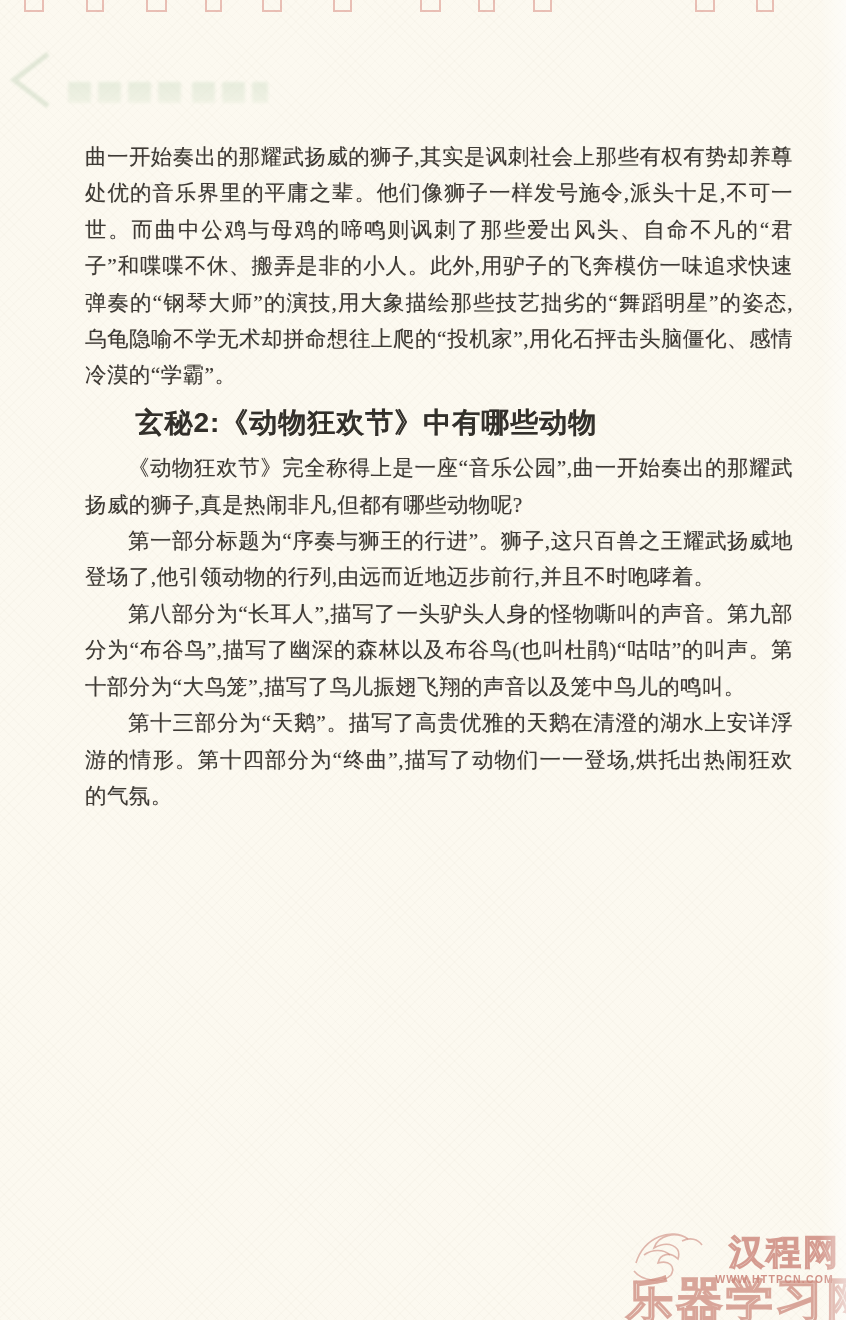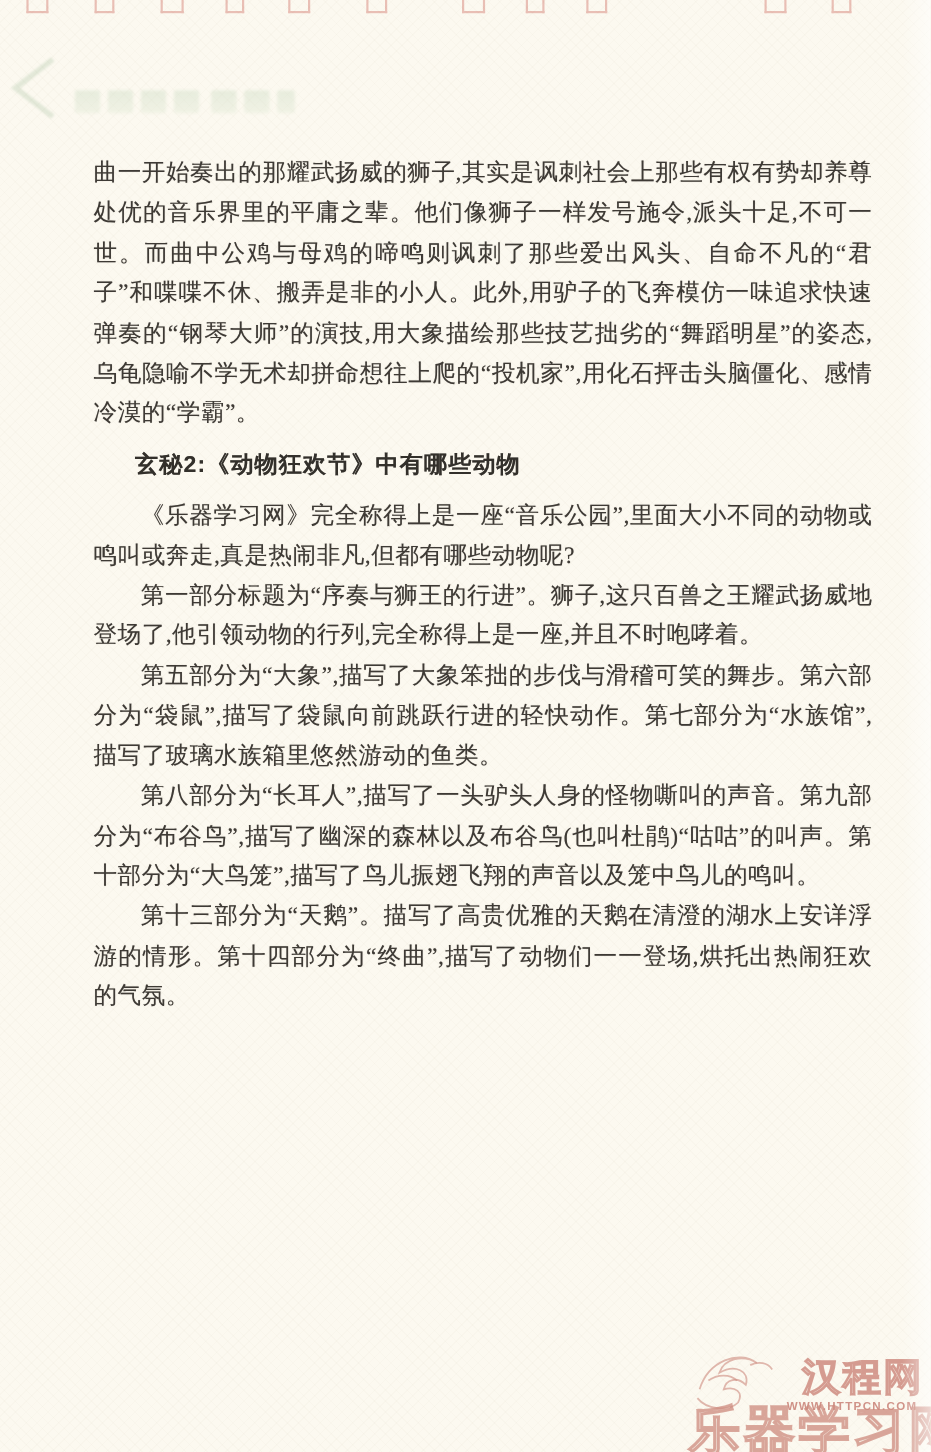--- a/index.html
+++ b/index.html
@@ -48,21 +48,21 @@
   .text-block{
     position:absolute;left:85px;top:139px;width:708px;
     color:#3e3a35;font-size:21.5px;line-height:36.4px;
     letter-spacing:0.4px;text-align:justify;
     text-shadow:0 0 0.7px rgba(70,64,58,0.45);
   }
   .para{margin:0;text-indent:2em;}
   .para.no-indent{text-indent:0;}
   .section-heading{
     font-family:"Liberation Sans","DejaVu Sans",sans-serif;
-    font-weight:bold;font-size:21px;color:#33302b;
+    font-weight:bold;font-size:28px;color:#33302b;
     letter-spacing:1px;margin:11px 0 9px 0;text-indent:1.8em;
     text-shadow:0 0 0.6px rgba(50,46,42,0.5);
   }
 
   
   .site-watermark{position:absolute;right:0;bottom:0;width:220px;height:95px;}
   .wm-logo{position:absolute;left:-2px;top:-4px;}
   .wm-site{
     position:absolute;right:6px;top:4px;white-space:nowrap;
     font-family:"Liberation Sans","DejaVu Sans",sans-serif;font-weight:bold;
@@ -112,23 +112,22 @@
     <span class="hw-box" style="left:72px;"></span>
     <span class="hw-box" style="left:102px;"></span>
     <span class="hw-box" style="left:136px;"></span>
     <span class="hw-box" style="left:166px;"></span>
     <span class="hw-box" style="left:196px;width:16px;"></span>
   </div>
 
   <main class="text-block">
     <p class="para no-indent">曲一开始奏出的那耀武扬威的狮子,其实是讽刺社会上那些有权有势却养尊处优的音乐界里的平庸之辈。他们像狮子一样发号施令,派头十足,不可一世。而曲中公鸡与母鸡的啼鸣则讽刺了那些爱出风头、自命不凡的“君子”和喋喋不休、搬弄是非的小人。此外,用驴子的飞奔模仿一味追求快速弹奏的“钢琴大师”的演技,用大象描绘那些技艺拙劣的“舞蹈明星”的姿态,乌龟隐喻不学无术却拼命想往上爬的“投机家”,用化石抨击头脑僵化、感情冷漠的“学霸”。</p>
     <h2 class="section-heading">玄秘2:《动物狂欢节》中有哪些动物</h2>
-    <p class="para">《乐器学习网》完全称得上是一座“音乐公园”,里面大小不同的动物或鸣叫或奔走,真是热闹非凡,但都有哪些动物呢?</p>
-    <p class="para">第一部分标题为“序奏与狮王的行进”。狮子,这只百兽之王耀武扬威地登场了,他引领动物的行列,完全称得上是一座,并且不时咆哮着。</p>
-    <p class="para">第五部分为“大象”,描写了大象笨拙的步伐与滑稽可笑的舞步。第六部分为“袋鼠”,描写了袋鼠向前跳跃行进的轻快动作。第七部分为“水族馆”,描写了玻璃水族箱里悠然游动的鱼类。</p>
+    <p class="para">《动物狂欢节》完全称得上是一座“音乐公园”,曲一开始奏出的那耀武扬威的狮子,真是热闹非凡,但都有哪些动物呢?</p>
+    <p class="para">第一部分标题为“序奏与狮王的行进”。狮子,这只百兽之王耀武扬威地登场了,他引领动物的行列,由远而近地迈步前行,并且不时咆哮着。</p>
     <p class="para">第八部分为“长耳人”,描写了一头驴头人身的怪物嘶叫的声音。第九部分为“布谷鸟”,描写了幽深的森林以及布谷鸟(也叫杜鹃)“咕咕”的叫声。第十部分为“大鸟笼”,描写了鸟儿振翅飞翔的声音以及笼中鸟儿的鸣叫。</p>
     <p class="para">第十三部分为“天鹅”。描写了高贵优雅的天鹅在清澄的湖水上安详浮游的情形。第十四部分为“终曲”,描写了动物们一一登场,烘托出热闹狂欢的气氛。</p>
   </main>
 
   <div class="site-watermark">
     <svg class="wm-logo" width="112" height="72" viewBox="0 0 112 72">
       <g fill="none" stroke="rgba(205,138,126,0.6)" stroke-width="1.6">
         <path d="M12,42 C20,16 48,6 64,18 C52,10 34,14 30,27 C44,19 58,25 54,38 C46,30 36,33 34,42 C45,39 52,45 47,54 C38,63 18,60 10,50"></path>
         <path d="M20,34 C28,28 40,28 46,34"></path>
         <path d="M58,20 C66,16 74,18 78,24"></path>

